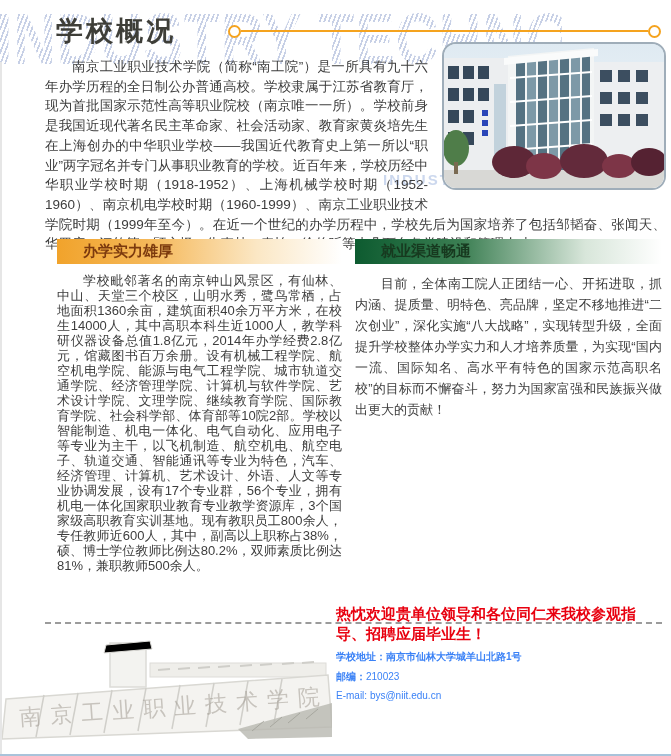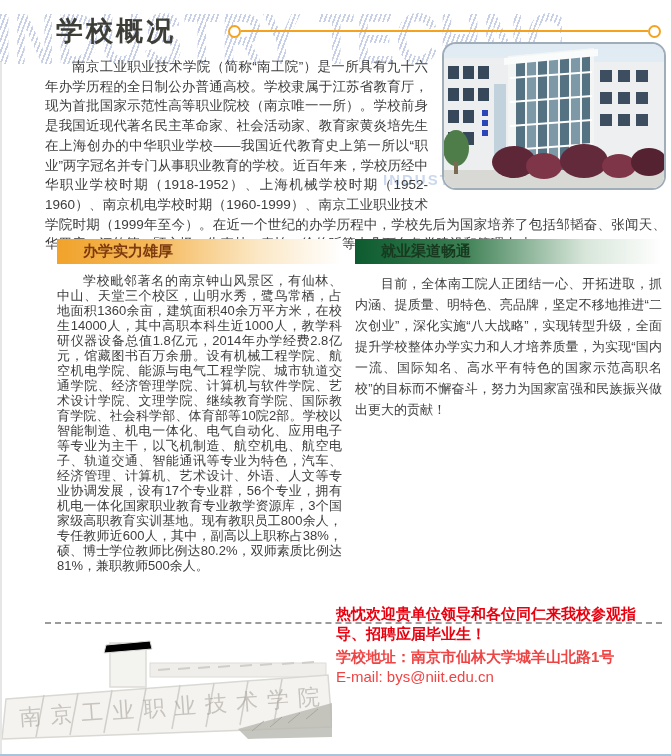--- a/index.html
+++ b/index.html
@@ -45,21 +45,21 @@
   .col-head.green{background:linear-gradient(to right,#0d5b30 0%,#3c7f53 35%,#d8e6da 75%,#ffffff 100%);color:#17391f;text-align:center;}
   .col-body{font-size:13px;line-height:15px;text-align:justify;color:#3d3d3d;}
   .col-body p{margin:0;text-indent:2em;}
   .col-right .col-body{line-height:21px;}
   .col-right .col-body p + p{margin-top:18px;}
 
   
   .divider{position:absolute;top:622px;left:45px;right:9px;border-top:2px dashed #9b9b9b;z-index:2;}
   .footer-right{position:absolute;top:604px;left:336px;width:327px;z-index:2;}
   .welcome{color:#e8000f;font-size:15px;font-weight:700;line-height:20px;margin-bottom:3px;}
-  .contact{font-size:15px;line-height:19.5px;color:#ef4444;}
+  .contact{font-size:10px;line-height:19.5px;color:#3b82f6;}
   .contact .b{font-weight:700;}
   .gate{position:absolute;left:2px;top:633px;width:330px;height:120px;z-index:1;}
   .bottom-line{position:absolute;left:0;right:0;bottom:0;height:2px;background:#a9c3da;z-index:4;}
 </style>
 </head>
 <body>
 
 <div class="wm-big">
     <span>INDUSTRY TECHNOLOGY</span>
   </div>
@@ -207,17 +207,18 @@
       <line x1="268" y1="94" x2="280" y2="84"></line>
     <line x1="286" y1="90" x2="298" y2="80"></line>
       <line x1="304" y1="86" x2="316" y2="76"></line>
   </g>
 </svg>
 
 <div class="footer-right">
   <div class="welcome">热忱欢迎贵单位领导和各位同仁来我校参观指导、招聘应届毕业生！</div>
   <div class="contact">
     <div><span class="b">学校地址：</span><span class="b">南京市仙林大学城羊山北路1号</span></div>
+    <div><span class="b">邮编：</span><span>210023</span></div>
     <div><span>E-mail:</span><span> bys@niit.edu.cn</span></div>
   </div>
 </div>
 
 <div class="bottom-line"></div>
 
 </body></html>

